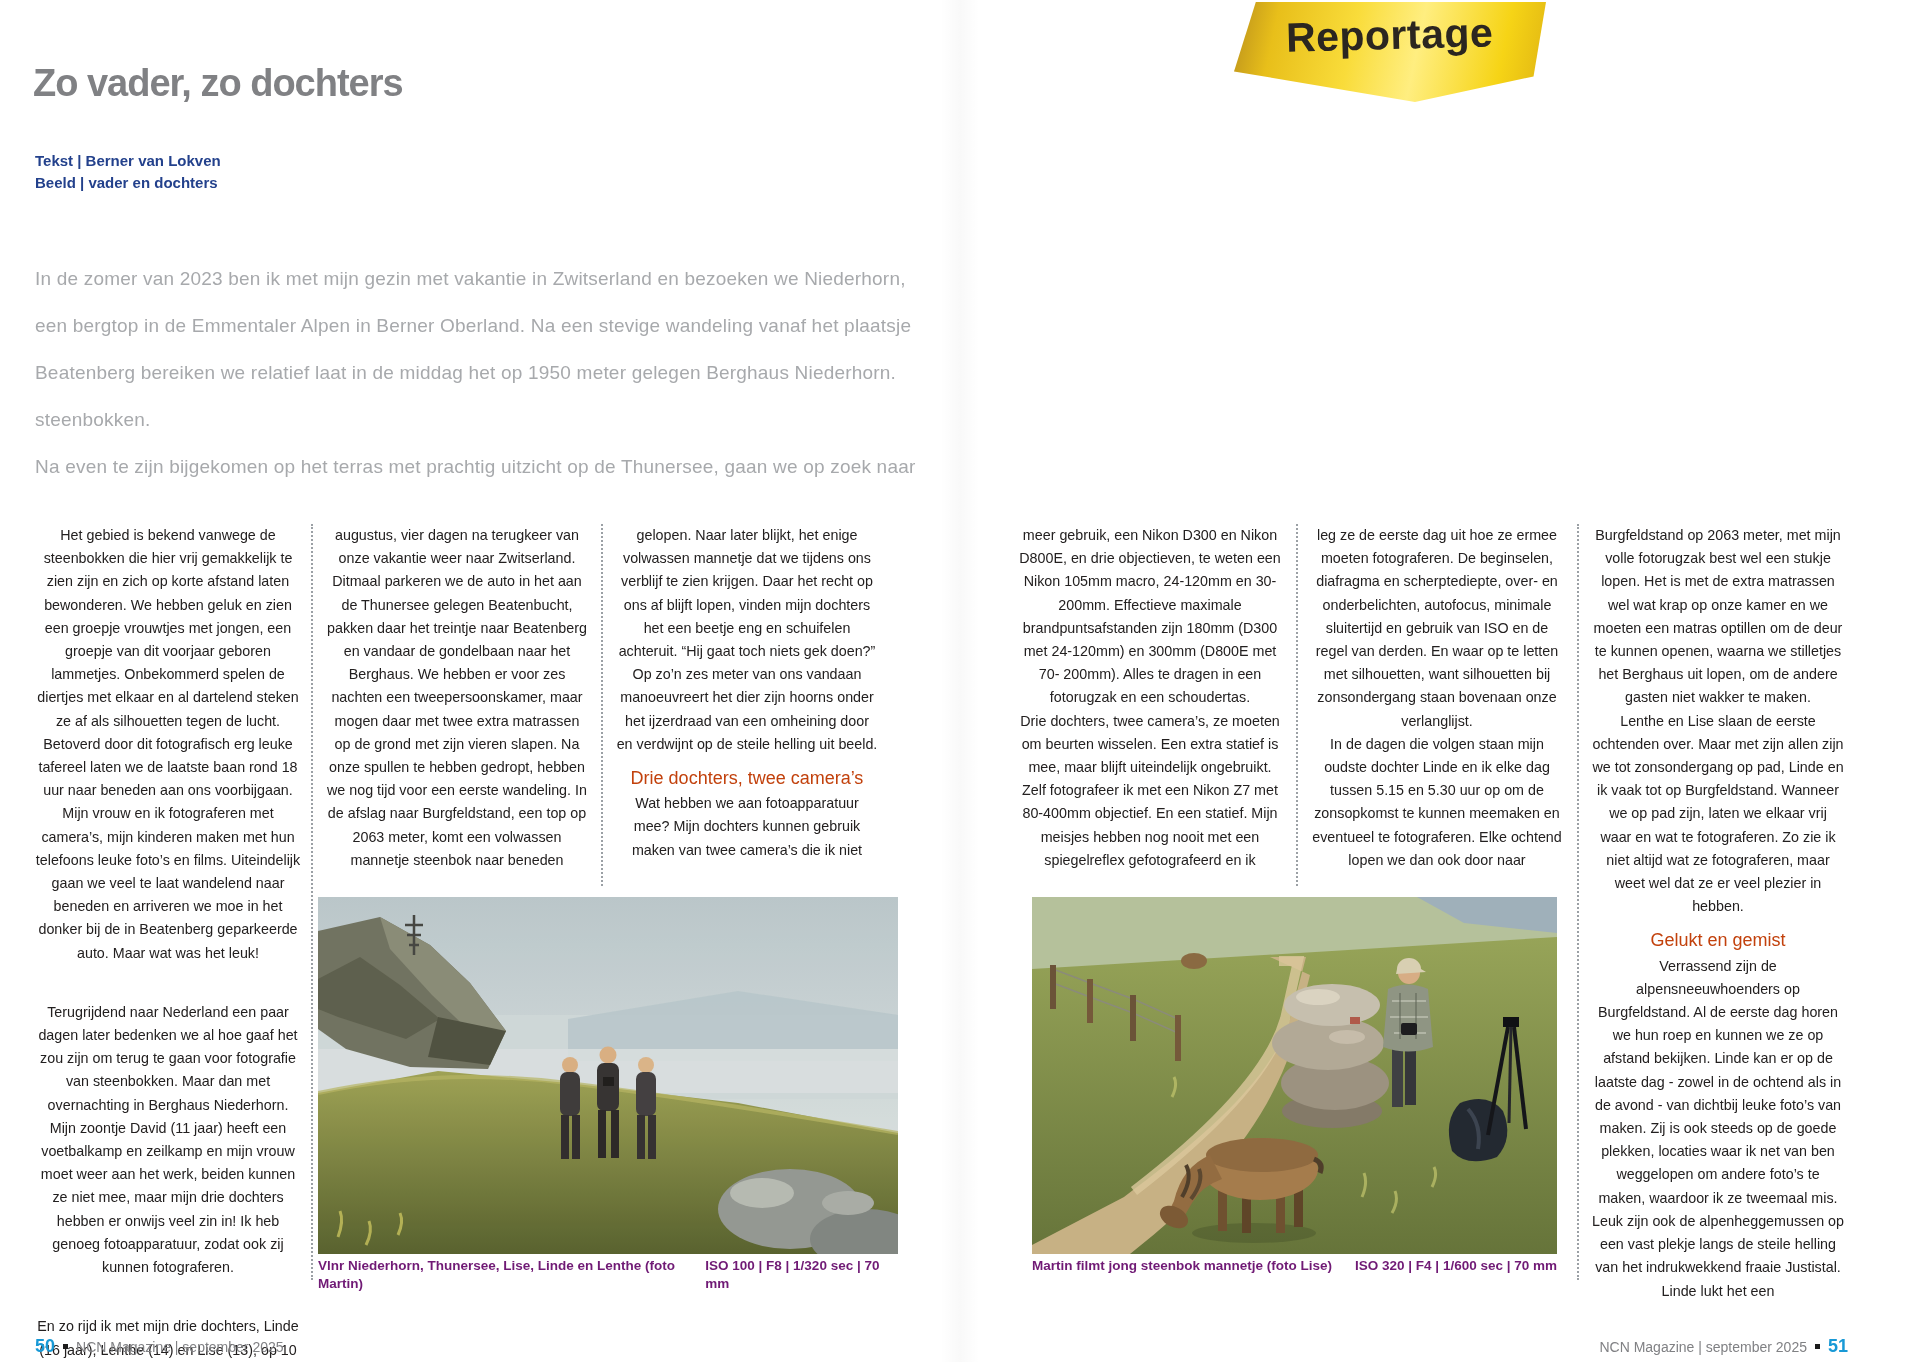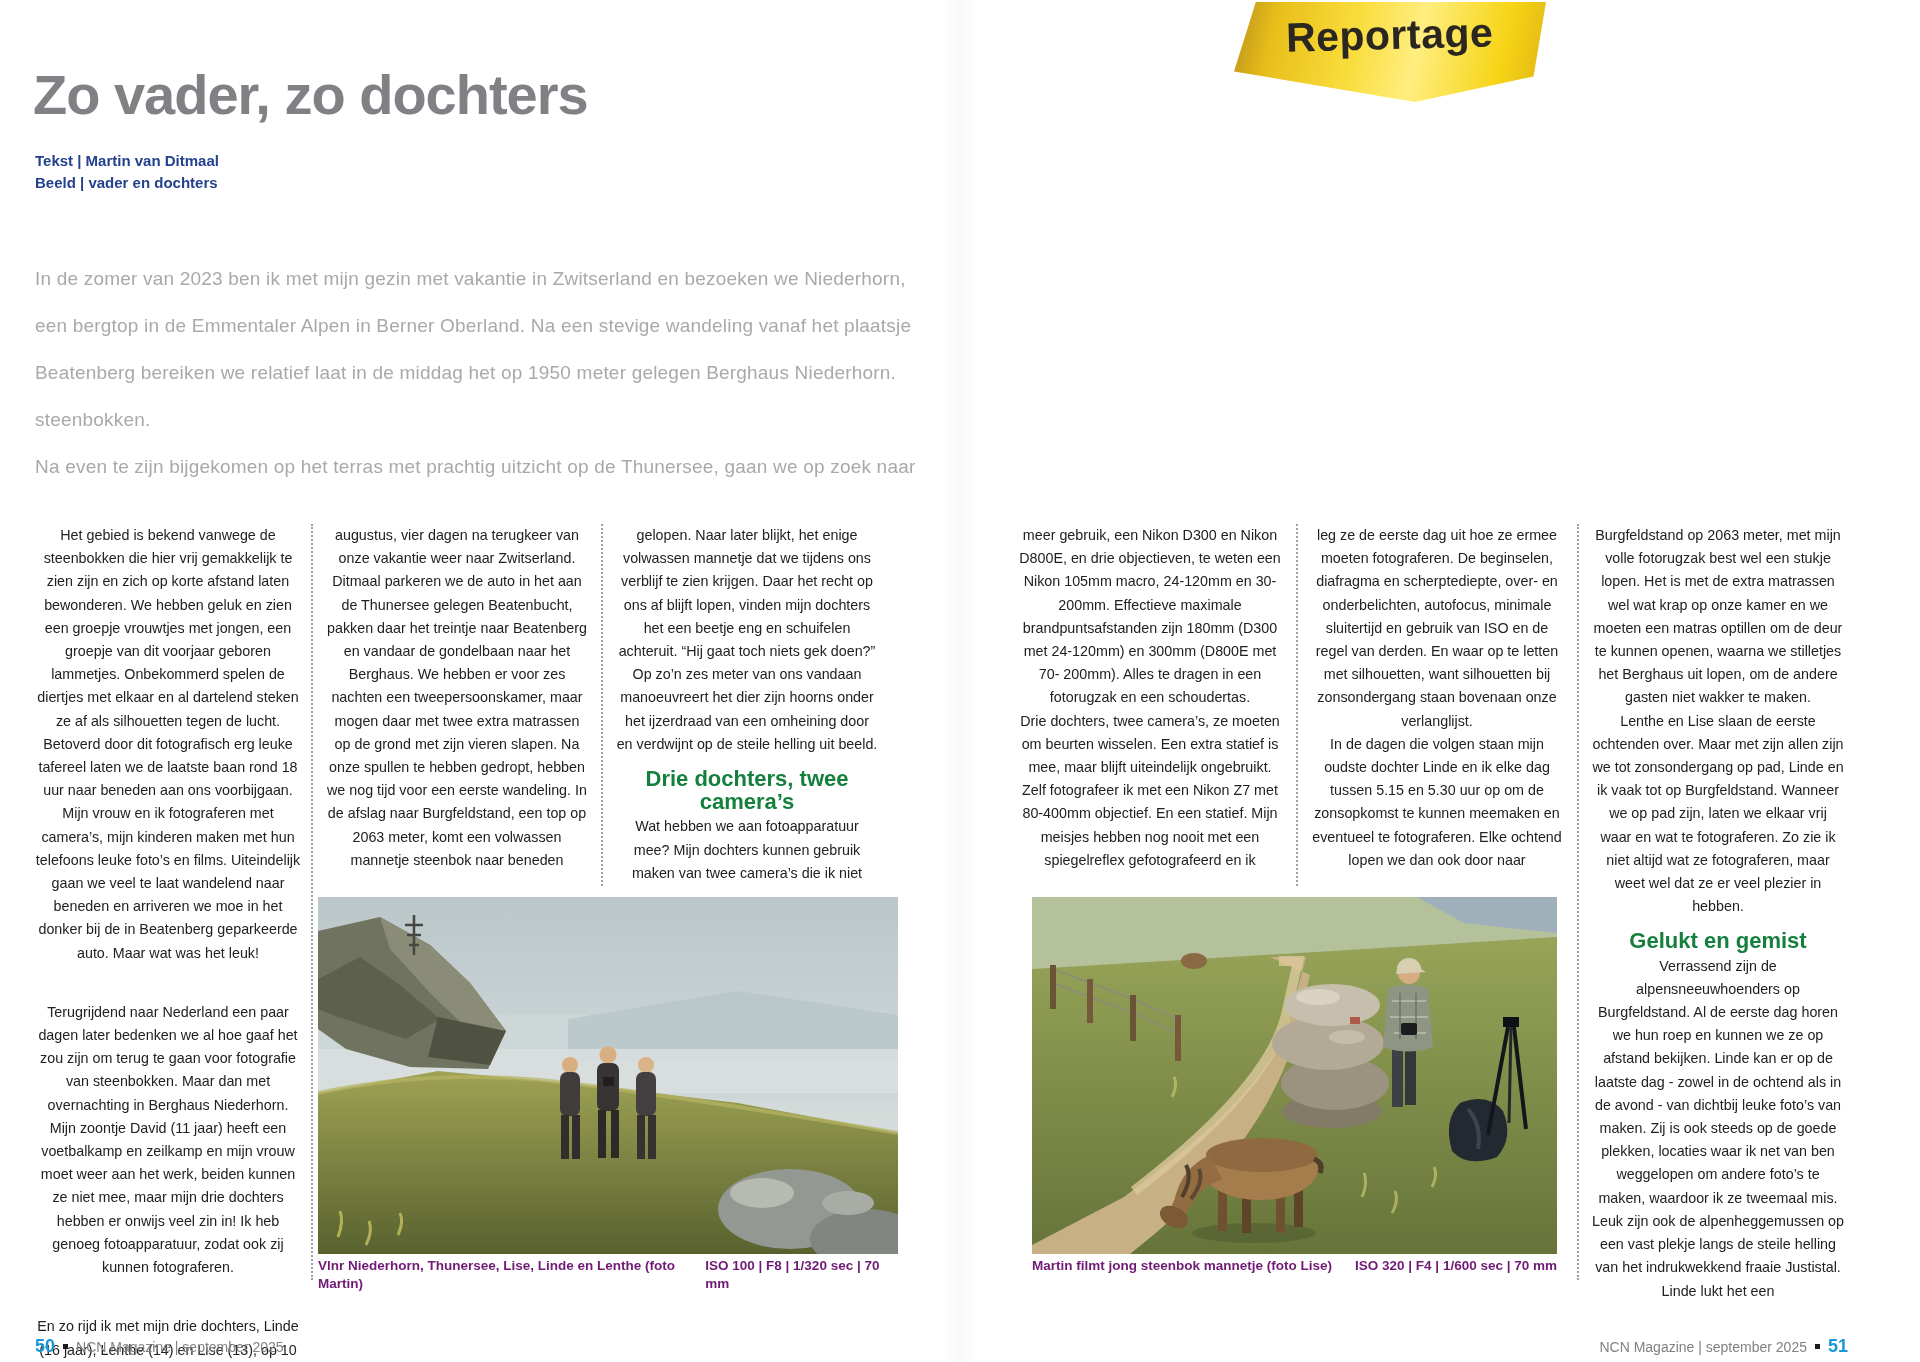--- a/index.html
+++ b/index.html
@@ -12,34 +12,34 @@
     background:linear-gradient(90deg, rgba(0,0,0,0) 0%, rgba(0,0,0,0.025) 50%, rgba(0,0,0,0) 100%);}
 
   
   .ribbon{position:absolute; left:1234px; top:0; width:312px; height:102px;
     clip-path:polygon(7% 2%, 100% 2%, 96% 75%, 58% 100%, 0 70%);
     background:linear-gradient(102deg,#b98f1c 0%, #e8bf1a 14%, #f9dc3a 38%, #ffee80 58%, #f6d416 84%, #dfb413 100%);
     display:flex; align-items:flex-start; justify-content:center;}
   .ribbon span{font-size:41px; font-weight:bold; color:#2b2620; letter-spacing:0.5px;
     transform:rotate(-1.5deg); margin-top:12px;}
 
-  .title{position:absolute; left:33px; top:62px; font-size:56px; font-weight:bold;
+  .title{position:absolute; left:33px; top:62px; font-size:38px; font-weight:bold;
     color:#808184; letter-spacing:-1px;}
   .byline{position:absolute; left:35px; top:150px; font-size:15px; font-weight:bold;
     color:#23418c; line-height:22px;}
 
   .intro{position:absolute; left:35px; top:255px;}
   .intro .intro-line{font-size:19px; color:#a7a9ac; line-height:47px; white-space:nowrap;
     letter-spacing:0.2px;}
 
   .col{position:absolute; top:524px; font-size:14.3px; line-height:23.2px;
     color:#232020; text-align:center;}
   .col p{margin:0;}
   .col p.gap{margin-top:36px;}
-  .col .subhead{margin:11px 0 2px; font-size:22px; font-weight:bold; color:#15803d;}
+  .col .subhead{margin:11px 0 2px; font-size:18px; font-weight:normal; color:#c2410c;}
   .col1{left:35px;  width:266px;}
   .col2{left:326px; width:262px; height:366px; overflow:hidden;}
   .col3{left:616px; width:262px; height:366px; overflow:hidden;}
   .col4{left:1018px;width:264px; height:366px; overflow:hidden;}
   .col5{left:1312px;width:250px; height:366px; overflow:hidden;}
   .col6{left:1592px;width:252px;}
 
   .vdots{position:absolute; width:0; border-left:2px dotted #9ba0a5;}
   .d1{left:311px;  top:524px; height:756px;}
   .d2{left:601px;  top:524px; height:362px;}
@@ -69,21 +69,21 @@
 <div class="spread">
   <div class="gutter"></div>
 
   <div class="ribbon">
     <span>Reportage</span>
   </div>
 
   <div class="title">Zo vader, zo dochters</div>
 
   <div class="byline">
-    <div>Tekst | Martin van Ditmaal</div>
+    <div>Tekst | Berner van Lokven</div>
     <div>Beeld | vader en dochters</div>
   </div>
 
   <div class="intro">
       <div class="intro-line">In de zomer van 2023 ben ik met mijn gezin met vakantie in Zwitserland en bezoeken we Niederhorn,</div>
       <div class="intro-line">een bergtop in de Emmentaler Alpen in Berner Oberland. Na een stevige wandeling vanaf het plaatsje</div>
       <div class="intro-line">Beatenberg bereiken we relatief laat in de middag het op 1950 meter gelegen Berghaus Niederhorn.</div>
       <div class="intro-line">steenbokken.</div>
       <div class="intro-line">Na even te zijn bijgekomen op het terras met prachtig uitzicht op de Thunersee, gaan we op zoek naar</div>
     </div>

